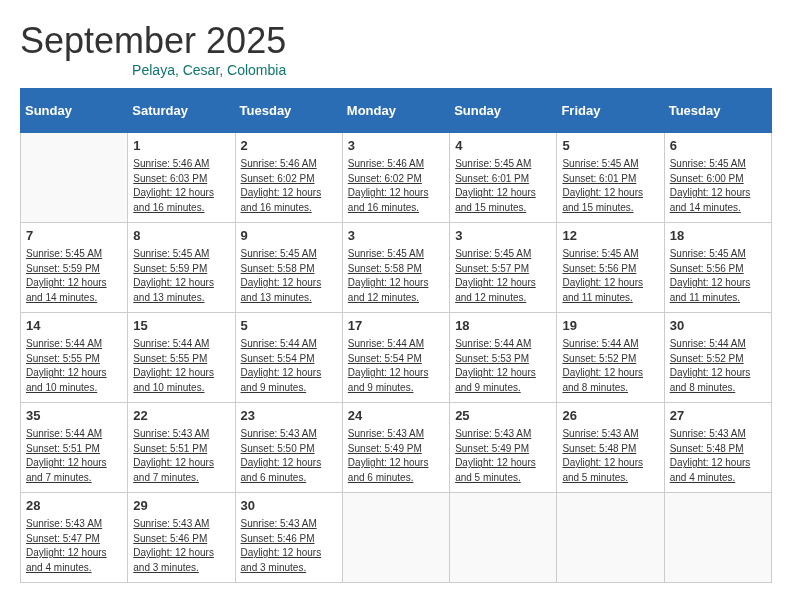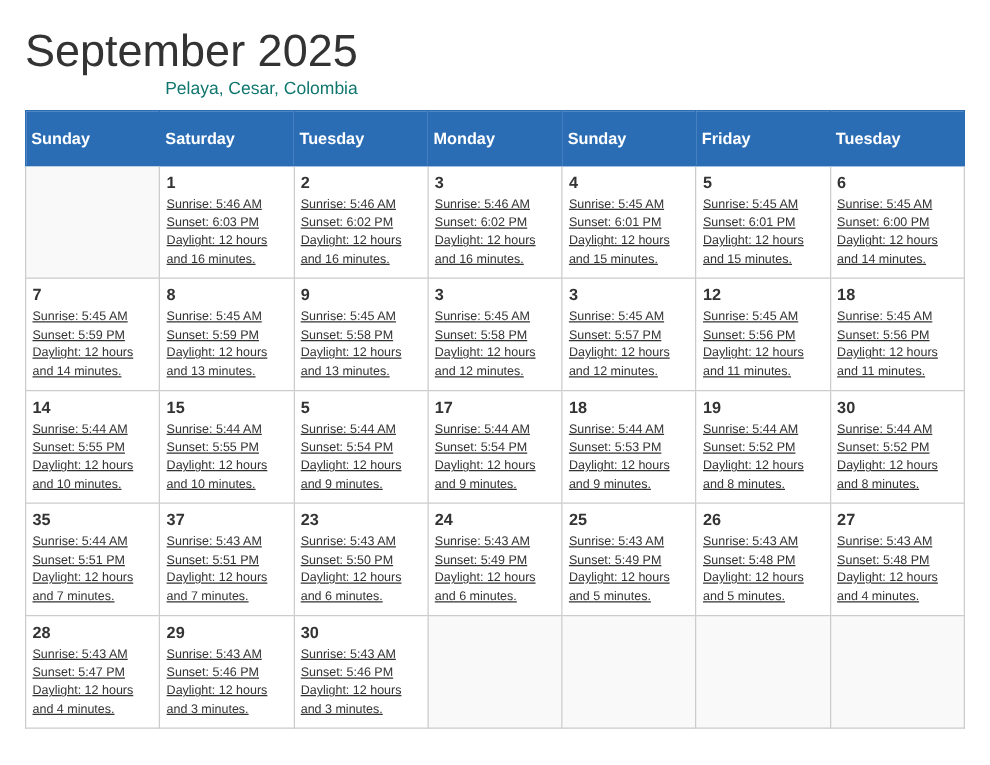--- a/index.html
+++ b/index.html
@@ -259,21 +259,21 @@
       </tr>
       <tr class="week-row">
         <td>
           <span class="day-number">35</span>
           <div class="day-info" style="white-space: pre-line;">Sunrise: 5:44 AM
 Sunset: 5:51 PM
 Daylight: 12 hours
 and 7 minutes.</div>
         </td>
         <td>
-          <span class="day-number">37</span>
+          <span class="day-number">22</span>
           <div class="day-info" style="white-space: pre-line;">Sunrise: 5:43 AM
 Sunset: 5:51 PM
 Daylight: 12 hours
 and 7 minutes.</div>
         </td>
         <td>
           <span class="day-number">23</span>
           <div class="day-info" style="white-space: pre-line;">Sunrise: 5:43 AM
 Sunset: 5:50 PM
 Daylight: 12 hours

